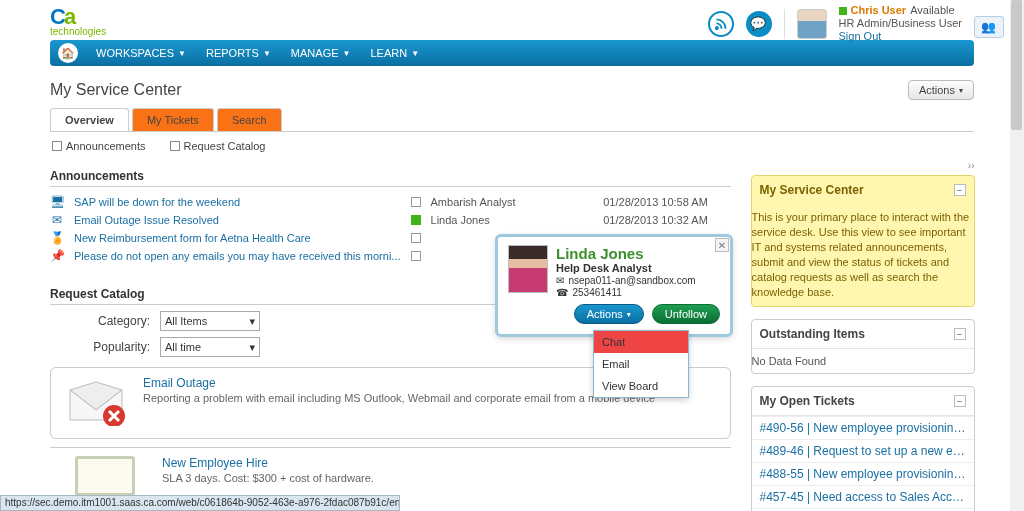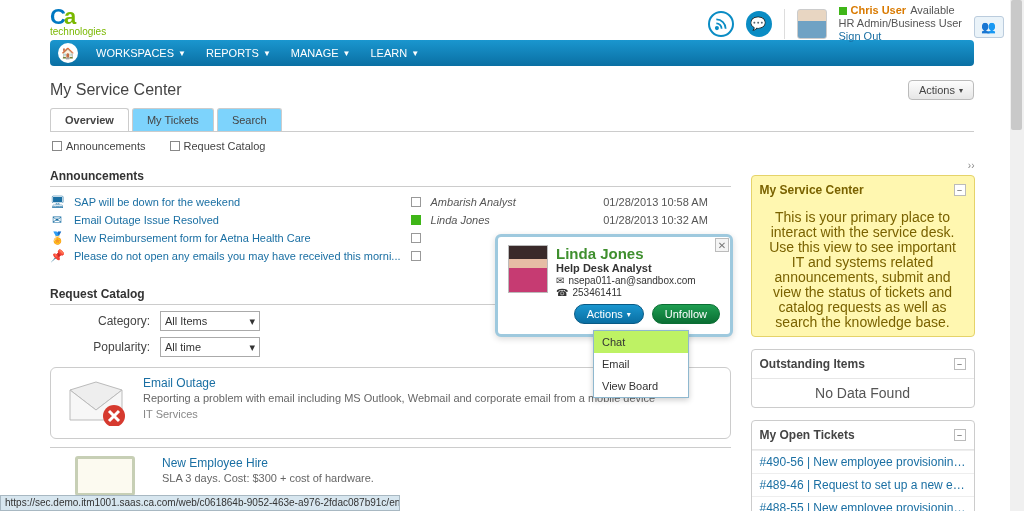--- a/index.html
+++ b/index.html
@@ -28,38 +28,38 @@
   
   .navbar { background:linear-gradient(#1a96cf, #0a6fa3); height:26px; border-radius:4px; display:flex; align-items:center; color:#fff; font-size:11px; margin-top:4px;}
   .home-btn { width:20px; height:20px; border-radius:50%; background:#fff; margin:0 8px; display:flex; align-items:center;justify-content:center; color:#0a6fa3; font-size:11px;}
   .nav-item { padding:0 10px; display:flex; align-items:center; gap:4px; cursor:pointer;}
   .caret { font-size:8px;}
   
   .page-title { font-size:16px; color:#444; margin-top:14px; display:flex; justify-content:space-between; align-items:center;}
   .actions-btn { background:linear-gradient(#fdfdfd,#e6e6e6); border:1px solid #bbb; border-radius:4px; padding:3px 10px; font-size:11px; display:flex; gap:4px; align-items:center;}
   
   .tabs { margin-top:8px; border-bottom:1px solid #ccc; display:flex; gap:3px;}
-  .tab { padding:5px 14px; border:1px solid #ccc; border-bottom:none; background:#7dd3fc; border-radius:3px 3px 0 0; font-size:11px; color:#444; cursor:pointer;}
+  .tab { padding:5px 14px; border:1px solid #ccc; border-bottom:none; background:#f97316; border-radius:3px 3px 0 0; font-size:11px; color:#444; cursor:pointer;}
   .tab.active { background:#fff; font-weight:bold;}
   
   .subnav { display:flex; gap:24px; padding:8px 2px; font-size:11px; color:#444;}
   .cb { width:10px; height:10px; border:1px solid #888; display:inline-block; margin-right:4px; vertical-align:-1px;}
   
   .cols { display:flex; gap:20px;}
   .colL { flex:1;}
   .colR { width:224px;}
   .section-h { font-size:12px; font-weight:bold; color:#333; border-bottom:1px solid #ccc; padding:3px 0; margin-top:6px;}
   
   .ann-list { margin-top:6px;}
   .ann-row { display:flex; align-items:center; gap:10px; padding:2px 0; font-size:11px; color:#1a6fa3;}
   .ann-row .icon { width:14px; text-align:center; font-size:12px;}
   .ann-row .txt { flex:1; white-space:nowrap; overflow:hidden; text-overflow:ellipsis; color:#1a6fa3;}
   .ann-row .sq { width:10px; height:10px; border:1px solid #999; display:inline-block;}
   .ann-row .sq.green { background:#3fb618; border-color:#3fb618;}
-  .ann-row .who { width:140px; color:#555;font-style:italic;}
+  .ann-row .who { width:140px; color:#555;}
   .ann-row .date { width:150px; color:#555; font-size:11px; text-align:center;}
   .back-top { text-align:right; color:#1a6fa3; font-size:10px; margin-top:2px;}
   
   .filters { margin-top:0;}
   .filt-row { display:flex; align-items:center; margin:6px 0;}
   .filt-label { width:110px; text-align:right; padding-right:10px; color:#444;}
   .sel { width:100px; height:20px; border:1px solid #aaa; background:#fff; display:flex; align-items:center; justify-content:space-between; padding:0 4px; font-size:11px;}
   
   .card { border:1px solid #ccc; border-radius:6px; padding:8px 10px; margin-top:10px; display:flex; gap:12px;}
   .card-img { width:70px; height:54px; display:flex; align-items:center; justify-content:center;}
@@ -70,39 +70,39 @@
   .card-svc { color:#888; font-size:11px; margin-top:4px;}
   .req-btn { margin-top:8px; background:linear-gradient(#fdfdfd,#e6e6e6); border:1px solid #bbb; border-radius:12px; padding:4px 14px; font-size:11px;}
   .card2 { border-top:1px solid #ccc; padding:8px 10px; margin-top:8px; display:flex; gap:12px;}
   .monitor { width:60px; height:40px; border:3px solid #c7cfb5; border-radius:3px; background:#fcfaf0; margin:0 auto;}
   
   .mini { text-align:right; margin-bottom:4px; color:#888; font-size:10px;}
   .panel { border:1px solid #ccc; border-radius:4px; margin-bottom:12px; background:#fff;}
   .panel.yellow { background:#fff7b0; border-color:#e5d36a;}
   .panel-h { padding:7px 8px; font-weight:bold; color:#444; border-bottom:1px solid #e6e6e6; display:flex; justify-content:space-between; align-items:center;}
   .panel.yellow .panel-h { border-bottom:none; color:#7a6200;}
-  .panel-b { padding:6px 16px; font-size:14px; color:#555;text-align:center;}
+  .panel-b { padding:6px 0; font-size:11px; color:#555;}
   .panel.yellow .panel-b { color:#7a6200; line-height:15px;}
   .collapse-i { width:12px; height:12px; border:1px solid #bbb; background:#fff; font-size:9px; display:flex;align-items:center;justify-content:center; color:#888;}
   .ticket-line { padding:4px 8px; border-top:1px solid #eee; color:#1a6fa3; white-space:nowrap; overflow:hidden; text-overflow:ellipsis;}
   
   .popover-wrap { position:absolute; left:495px; top:234px; z-index:50;}
   .popover { width:238px; background:#fff; border:3px solid #9ec9de; border-radius:6px; padding:8px 10px 10px 10px; box-shadow:0 2px 6px rgba(0,0,0,0.15);}
   .pop-close { position:absolute; top:4px; right:4px; width:14px; height:14px; border:1px solid #bbb; color:#777; font-size:10px; display:flex;align-items:center;justify-content:center; background:#f4f4f4;}
   .pop-row { display:flex; gap:8px;}
   .pop-av { width:40px; height:48px; border:1px solid #bbb; background:linear-gradient(#3a2a2a 0 28%, #e6bda5 28% 48%, #c63b72 48% 100%);}
   .pop-name { color:#3f8f2e; font-size:15px; font-weight:bold;}
   .pop-role { font-size:11px; font-weight:bold; color:#333;}
   .pop-line { font-size:10px; color:#333; display:flex; gap:4px; align-items:center; margin-top:1px;}
   .pop-btns { display:flex; justify-content:flex-end; gap:8px; margin-top:6px;}
   .btn-blue { background:linear-gradient(#1a96cf,#0a6fa3); color:#fff; border:1px solid #085a85; border-radius:10px; padding:3px 12px; font-size:11px; display:flex; align-items:center; gap:4px;}
   .btn-green { background:linear-gradient(#1f9e52,#0a6e33); color:#fff; border:1px solid #0a6e33; border-radius:10px; padding:3px 12px; font-size:11px;}
   .dropdown { position:absolute; top:96px; left:98px; width:96px; background:#fff; border:1px solid #8fb8cf; box-shadow:0 2px 6px rgba(0,0,0,0.2);}
   .dd-item { padding:5px 8px; font-size:11px; color:#333;}
-  .dd-item.hover { background:#bef264;}
+  .dd-item.hover { background:#ef4444;}
   
   .statusbar { position:absolute; left:0; bottom:0; height:16px; background:#d7e6ef; color:#333; font-size:10px; padding:1px 4px; border:1px solid #a8b8c2; max-width:400px; white-space:nowrap; overflow:hidden;}
 </style>
 </head>
 <body>
 
 <div class="top-scroll">
     <div class="scroll-thumb"></div>
   </div>
 <div class="people-btn">👥</div>
@@ -236,21 +236,20 @@
                 <polygon points="4,10 30,2 56,10 30,30" fill="#eee" stroke="#bbb"></polygon>
                 <polygon points="4,10 4,40 56,40 56,10 30,30" fill="#f7f7f7" stroke="#bbb"></polygon>
                 <circle cx="48" cy="36" r="11" fill="#d63a2f"></circle>
                 <path d="M43 31 L53 41 M53 31 L43 41" stroke="#fff" stroke-width="3"></path>
               </svg>
           </div>
         </div>
         <div class="card-body">
           <div class="card-title">Email Outage</div>
           <div class="card-desc">Reporting a problem with email including MS Outlook, Webmail and corporate email from a mobile device</div>
-          <div class="card-svc">IT Services</div>
         </div>
       </div>
 
       <div class="card2">
         <div style="width:90px">
           <div class="monitor"></div>
         </div>
         <div class="card-body">
           <div class="card-title">New Employee Hire</div>
           <div class="card-desc">SLA 3 days. Cost: $300 + cost of hardware.</div>

